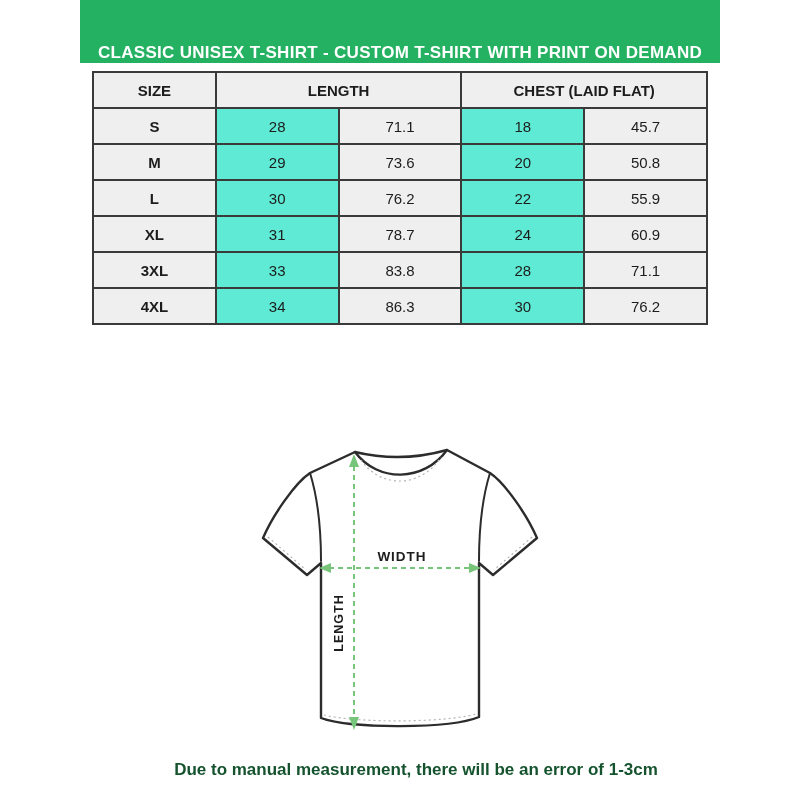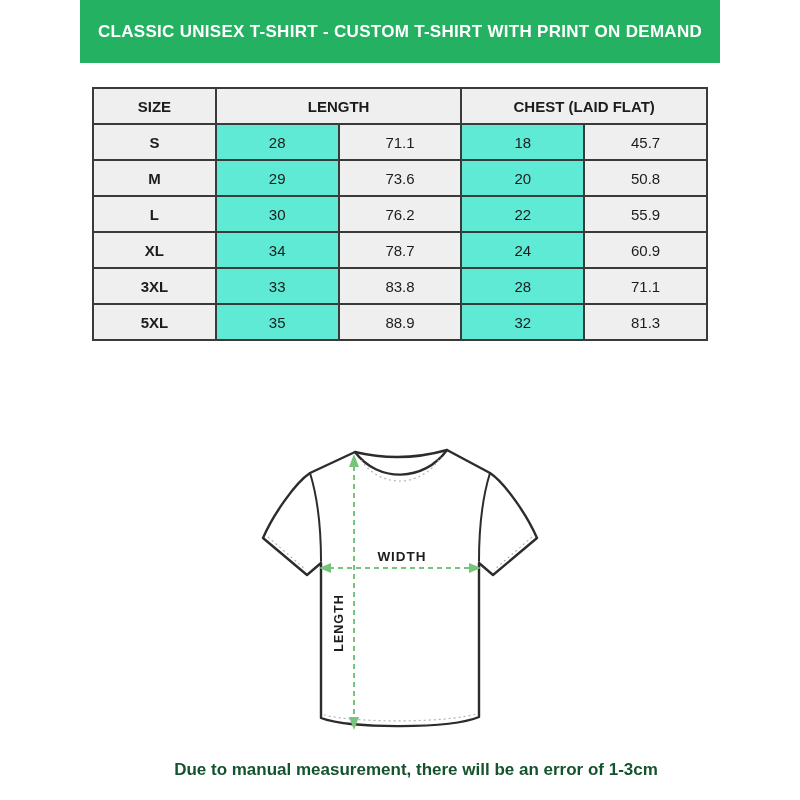--- a/index.html
+++ b/index.html
@@ -5,26 +5,26 @@
   html,body{margin:0;padding:0;}
   body{
     width:800px;height:800px;background:#ffffff;position:relative;
     font-family:"Liberation Sans","DejaVu Sans",sans-serif;
     -webkit-font-smoothing:antialiased;overflow:hidden;
   }
   
   .banner{
     position:absolute;left:80px;top:0;width:640px;height:63px;
     background:#24b262;color:#ffffff;
-    display:flex;align-items:center;justify-content:center;
+    display:flex;align-items:flex-end;justify-content:center;
     font-weight:700;font-size:17px;letter-spacing:.3px;text-align:center;
   }
   
   table.size-chart{
-    position:absolute;left:92px;top:87px;width:616px;
+    position:absolute;left:92px;top:71px;width:616px;
     border-collapse:collapse;table-layout:fixed;
   }
   table.size-chart td{
     border:2px solid #3a3a3a;height:34px;text-align:center;vertical-align:middle;
     font-size:15px;color:#1c1c1c;padding:0;background:#5eead4;
   }
   table.size-chart td.shade{background:#efefef;}
   table.size-chart tr.hdr td{font-weight:700;font-size:15px;background:#efefef;}
   table.size-chart td.size-col{font-weight:700;}
   
@@ -65,38 +65,38 @@
   </tr>
   <tr>
     <td class="shade size-col">L</td>
     <td>30</td>
     <td class="shade">76.2</td>
     <td>22</td>
     <td class="shade">55.9</td>
   </tr>
   <tr>
     <td class="shade size-col">XL</td>
-    <td>34</td>
+    <td>31</td>
     <td class="shade">78.7</td>
     <td>24</td>
     <td class="shade">60.9</td>
   </tr>
   <tr>
     <td class="shade size-col">3XL</td>
     <td>33</td>
     <td class="shade">83.8</td>
     <td>28</td>
     <td class="shade">71.1</td>
   </tr>
   <tr>
-    <td class="shade size-col">5XL</td>
-    <td>35</td>
-    <td class="shade">88.9</td>
-    <td>32</td>
-    <td class="shade">81.3</td>
+    <td class="shade size-col">4XL</td>
+    <td>34</td>
+    <td class="shade">86.3</td>
+    <td>30</td>
+    <td class="shade">76.2</td>
   </tr>
   </tbody>
 </table>
 
 <svg class="diagram" viewBox="0 0 320 320">
 
   <g stroke="#2c2c2c" stroke-width="2.4" fill="#ffffff" stroke-linejoin="round" stroke-linecap="round">
     <path d="M115,22 L70,43 C55,53 33,85 23,108 L67,145 L81,133 L81,288
              C110,299 210,299 239,287 L239,133 L253,145 L297,108
              C287,85 265,53 250,43 L207,20 Q161,33 115,22 Z"></path>

